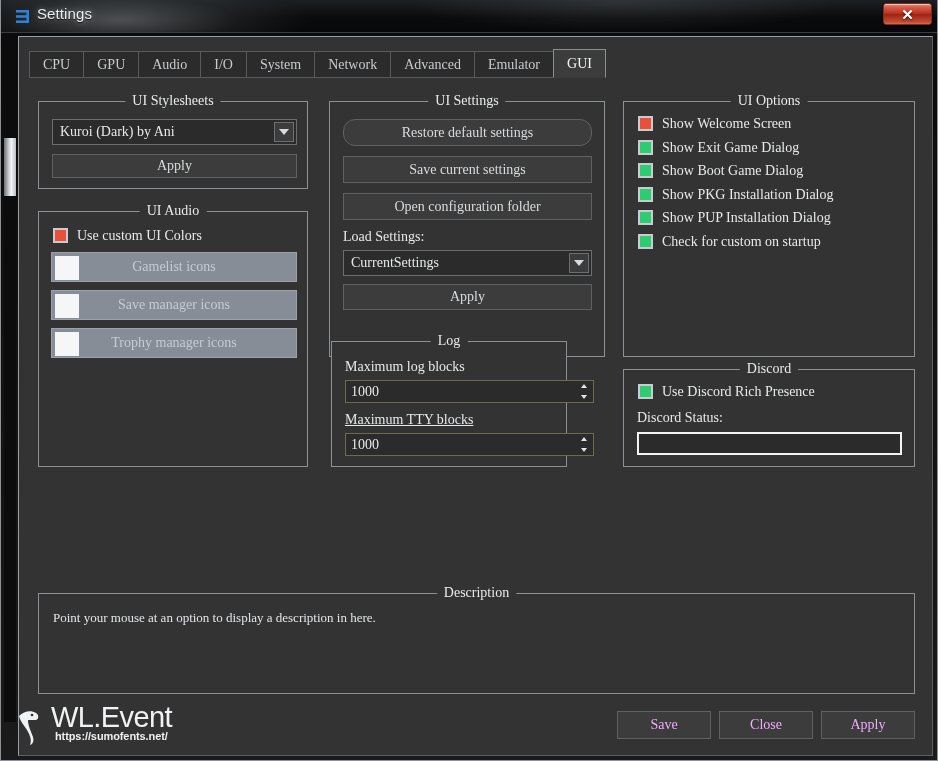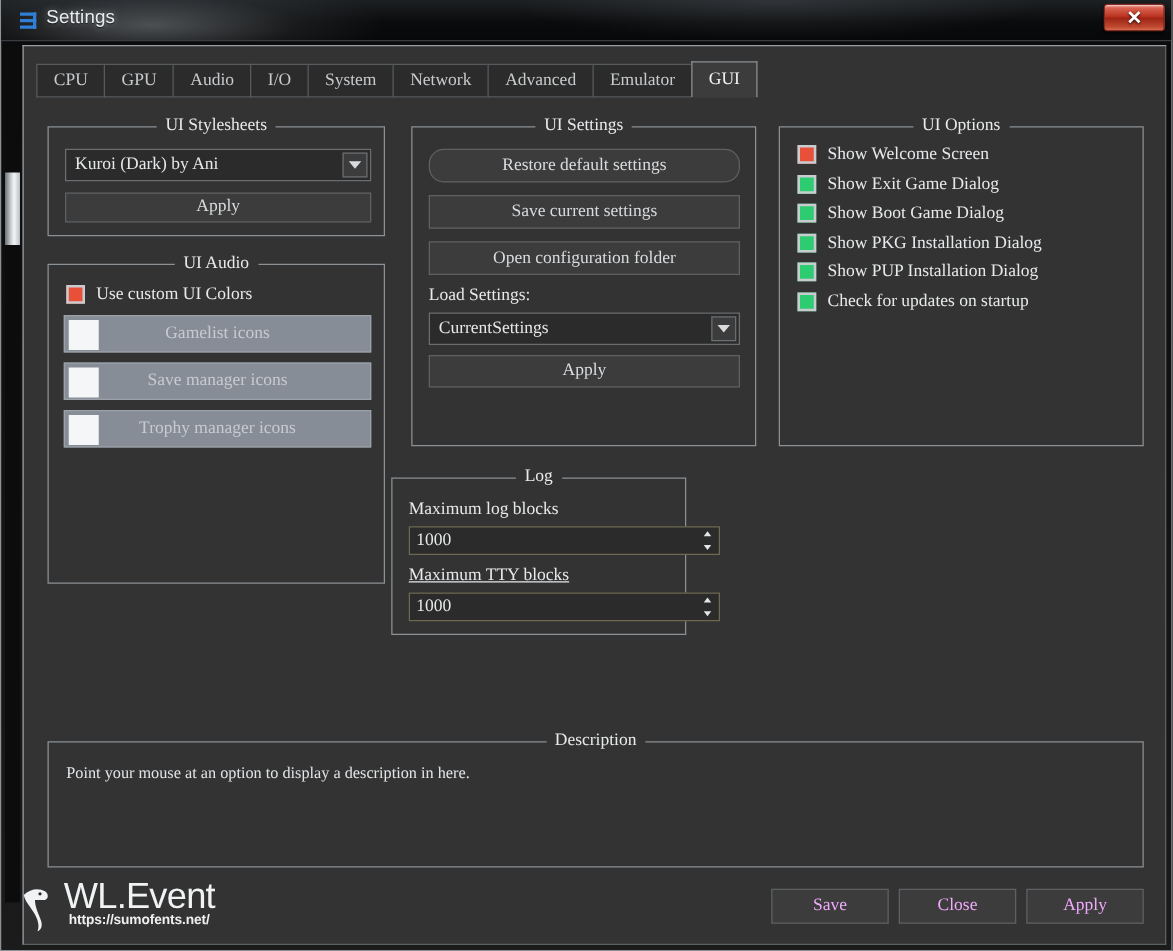--- a/index.html
+++ b/index.html
@@ -381,21 +381,21 @@
       <div class="combo" style="position:absolute; left:13px; top:148px; width:249px; height:26px;">
         <span>CurrentSettings</span>
         <span class="arrowbox">
             <i></i>
           </span>
       </div>
 
       <div class="btn" style="position:absolute; left:13px; top:182px; width:249px; height:26px;">Apply</div>
     </div>
 
-    <div class="group" style="left:294px; top:304px; width:236px; height:126px;margin-top:41px;">
+    <div class="group" style="left:312px; top:304px; width:236px; height:126px;">
       <div class="legend">Log</div>
 
       <div class="fieldlabel" style="left:13px; top:17px;">Maximum log blocks</div>
       <div class="spin" style="left:13px; top:38px; width:249px; height:23px;">
         <span>1000</span>
         <span class="spinbtns">
           <i class="up"></i>
             <i class="dn"></i>
         </span>
       </div>
@@ -427,24 +427,36 @@
         <div class="chk-row" style="left: 14px; top: 84.5px;">
           <span class="chk" style="background: rgb(46, 204, 113);"></span>
           <span class="chk-label">Show PKG Installation Dialog</span>
         </div>
         <div class="chk-row" style="left: 14px; top: 108px;">
           <span class="chk" style="background: rgb(46, 204, 113);"></span>
           <span class="chk-label">Show PUP Installation Dialog</span>
         </div>
         <div class="chk-row" style="left: 14px; top: 131.5px;">
           <span class="chk" style="background: rgb(46, 204, 113);"></span>
-          <span class="chk-label">Check for updates on startup</span>
-        </div>
-      </div>
-
+          <span class="chk-label">Check for custom on startup</span>
+        </div>
+      </div>
+
+    <div class="group" style="left:604px; top:332px; width:292px; height:98px;">
+      <div class="legend">Discord</div>
+
+      <div class="chk-row" style="left:14px; top:14px;">
+        <span class="chk" id="chk-discord" style="background: rgb(46, 204, 113);"></span>
+        <span class="chk-label">Use Discord Rich Presence</span>
+      </div>
+
+      <div class="fieldlabel" style="left:13px; top:40px;">Discord Status:</div>
+
+      <div id="discord-status-input" style="left:13px; top:62px; width:265px; height:23px;"></div>
+    </div>
 
     <div class="group" style="left:19px; top:556px; width:877px; height:101px;">
       <div class="legend">Description</div>
       <div id="description-text">Point your mouse at an option to display a description in here.</div>
     </div>
 
     <div class="actionbtn" style="left:598px; top:674px; width:94px;">Save</div>
     <div class="actionbtn" style="left:700px; top:674px; width:94px;">Close</div>
     <div class="actionbtn" style="left:802px; top:674px; width:94px;">Apply</div>
 

